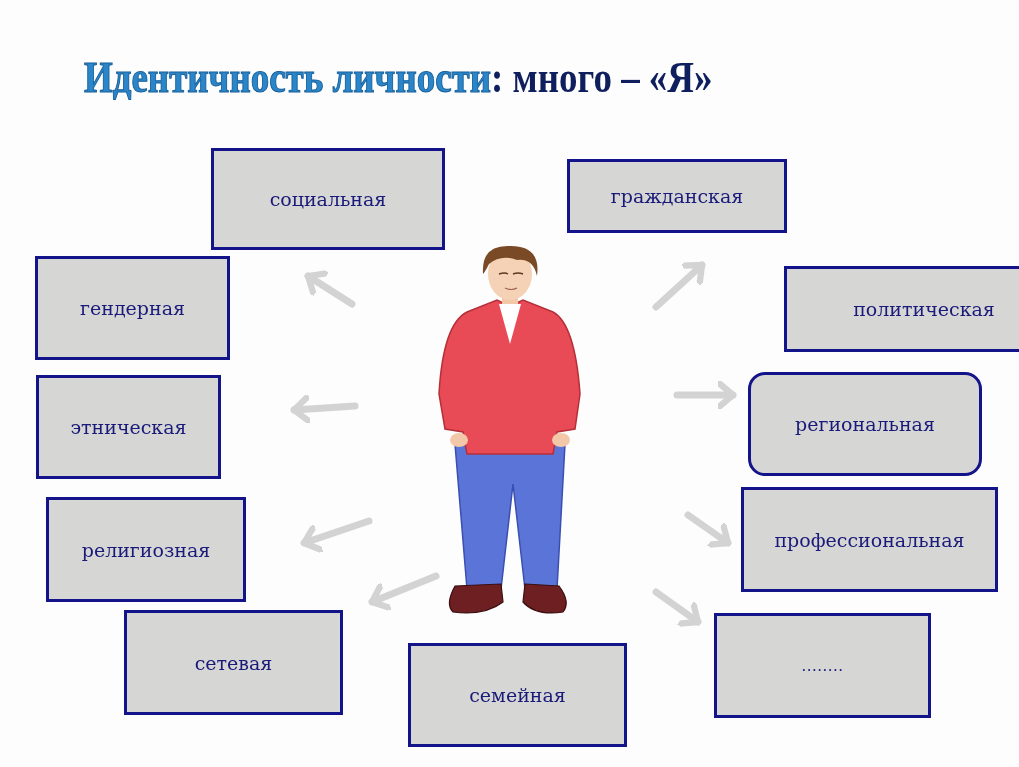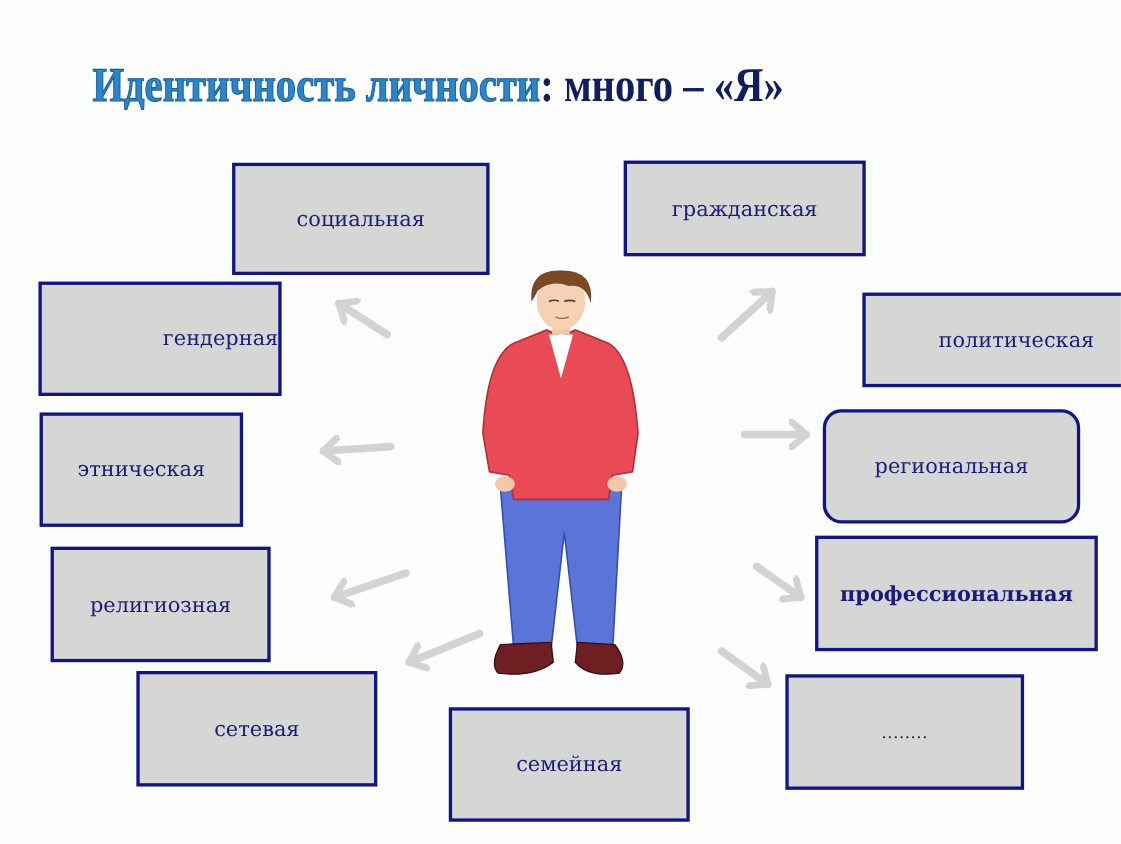--- a/index.html
+++ b/index.html
@@ -59,39 +59,39 @@
 
   <path d="M58,30 Q56,0 86,2 Q116,2 112,32 Q108,14 92,16 Q76,10 64,20 Q60,28 58,30 Z" fill="#7a4a26"></path>
   <path d="M74,30 Q80,28 83,30" stroke="#5a3a20" stroke-width="1.5" fill="none"></path>
   <path d="M88,30 Q93,28 98,30" stroke="#5a3a20" stroke-width="1.5" fill="none"></path>
   <path d="M80,44 Q86,47 92,44" stroke="#a06050" stroke-width="1.2" fill="none"></path>
 </svg>
 
 <div class="box" style="left:211px;top:148px;width:234px;height:102px;">
   <span>социальная</span>
 </div>
-<div class="box" style="left:567px;top:146px;width:220px;height:87px;">
+<div class="box" style="left:567px;top:159px;width:220px;height:74px;">
   <span>гражданская</span>
 </div>
-<div class="box" style="left:35px;top:256px;width:221px;height:104px;justify-content:flex-end;">
+<div class="box" style="left:35px;top:256px;width:195px;height:104px;">
   <span>гендерная</span>
 </div>
 <div class="box" style="left:784px;top:266px;width:242px;height:86px;padding-left:38px;">
   <span>политическая</span>
 </div>
 <div class="box" style="left:36px;top:375px;width:185px;height:104px;">
   <span>этническая</span>
 </div>
 <div class="box" style="left:748px;top:372px;width:234px;height:104px;border-radius:17px;">
   <span>региональная</span>
 </div>
 <div class="box" style="left:46px;top:497px;width:200px;height:105px;">
   <span>религиозная</span>
 </div>
-<div class="box" style="left:741px;top:487px;width:257px;height:105px;font-weight:bold;">
+<div class="box" style="left:741px;top:487px;width:257px;height:105px;">
   <span>профессиональная</span>
 </div>
 <div class="box" style="left:124px;top:610px;width:219px;height:105px;">
   <span>сетевая</span>
 </div>
 <div class="box" style="left:408px;top:643px;width:219px;height:104px;">
   <span>семейная</span>
 </div>
 <div class="box" style="left:714px;top:613px;width:217px;height:105px;">
   <span style="font-size:15px;letter-spacing:0.5px;">........</span>

